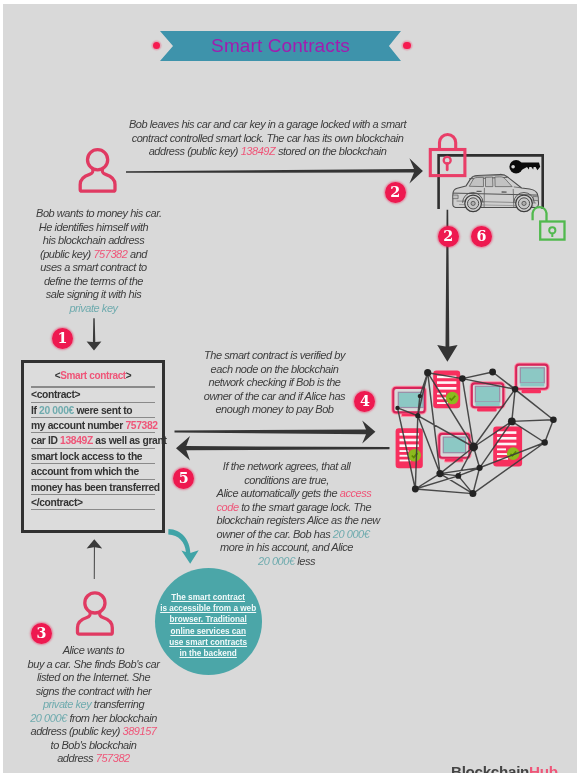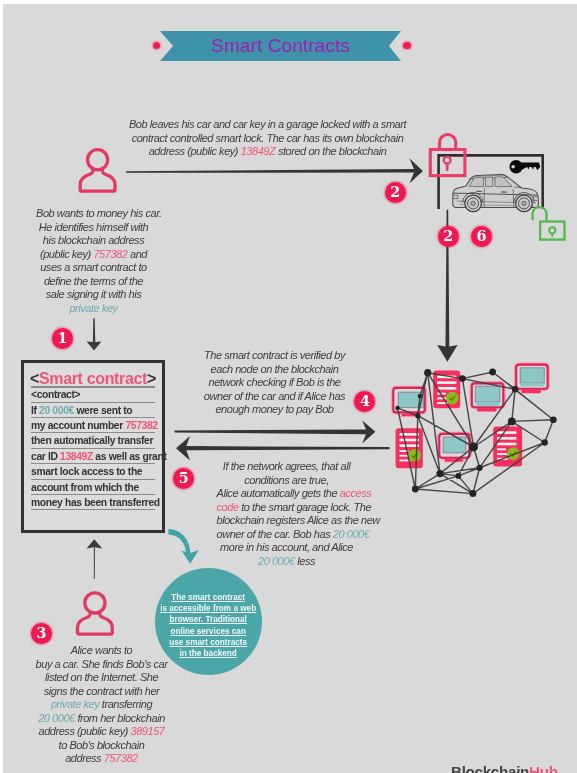--- a/index.html
+++ b/index.html
@@ -17,21 +17,21 @@
   #ribbon{position:absolute;left:160px;top:31px;width:241px;height:30px;background:#3e93ab;
      clip-path:polygon(0 0,100% 0,95% 50%,100% 100%,0 100%,5.4% 50%);}
   #ribbon-label{position:absolute;left:160px;top:31px;width:241px;height:30px;line-height:30px;
      text-align:center;color:#a21caf;font-size:19px;letter-spacing:0.1px;}
   .ribdot{position:absolute;width:7.6px;height:7.6px;border-radius:50%;background:#f61a50;
      box-shadow:0 0 1px 1.6px rgba(246,26,80,0.26);}
   
   #contract-box{position:absolute;left:21px;top:360px;width:144px;height:173px;border:3.1px solid #313131;
      background:#dcdcdc;box-sizing:border-box;}
   #contract-title{position:absolute;left:24px;top:370px;width:138px;text-align:center;
-     font-weight:bold;font-size:16px;color:#333;letter-spacing:-0.35px;}
+     font-weight:bold;font-size:10px;color:#333;letter-spacing:-0.35px;}
   #contract-lines{position:absolute;left:31px;top:387.2px;width:124.4px;font-size:10.3px;
      color:#333;line-height:15.4px;text-align:left;white-space:nowrap;letter-spacing:-0.35px;font-weight:bold;}
   #contract-lines > div{border-bottom:1.1px solid #8a8a8a;height:15.4px;box-sizing:border-box;}
   #contract-rule{position:absolute;left:31px;top:386.4px;width:124.4px;height:1.2px;background:#8a8a8a;}
   .bubbletxt{position:absolute;text-align:center;color:#f2fafa;font-size:8.2px;line-height:11.1px;
      font-weight:bold;white-space:nowrap;letter-spacing:0;text-decoration:underline;}
   
   #footer{position:absolute;left:451px;top:762.5px;font-weight:bold;font-size:15.2px;letter-spacing:-0.3px;color:#444;white-space:nowrap;}
 </style>
 </head>
@@ -150,45 +150,45 @@
 
   <div id="contract-box"></div>
   <div id="contract-title">
     <span>&lt;</span><span class="pink">Smart contract</span><span>&gt;</span>
   </div>
   <div id="contract-rule"></div>
   <div id="contract-lines">
       <div><span>&lt;contract&gt;</span></div>
       <div><span>If </span><span class="teal">20 000€</span><span> were sent to</span></div>
       <div><span>my account number </span><span class="pink">757382</span></div>
-      <div><span>then automatically transfer</span></div>
       <div><span>car ID </span><span class="pink">13849Z</span><span> as well as grant</span></div>
       <div><span>smart lock access to the</span></div>
       <div><span>account from which the</span></div>
       <div><span>money has been transferred</span></div>
+      <div><span>&lt;/contract&gt;</span></div>
     </div>
 
   <div class="txt" style="left:200px;top:333px;width:149px;margin-top:16px;">
       <div><span>The smart contract is verified by</span></div>
       <div><span>each node on the blockchain</span></div>
       <div><span>network checking if Bob is the</span></div>
       <div><span>owner of the car and if Alice has</span></div>
       <div><span>enough money to pay Bob</span></div>
     </div>
   <div class="txt" style="left:216.5px;top:460.3px;width:140px;">
       <div><span>If the network agrees, that all</span></div>
       <div><span>conditions are true,</span></div>
       <div><span>Alice automatically gets the </span><span class="pink">access</span></div>
       <div><span class="pink">code</span><span> to the smart garage lock. The</span></div>
       <div><span>blockchain registers Alice as the new</span></div>
       <div><span>owner of the car. Bob has </span><span class="teal">20 000€</span></div>
       <div><span>more in his account, and Alice</span></div>
       <div><span class="teal">20 000€</span><span> less</span></div>
     </div>
-  <div class="txt" style="left:33px;top:644px;width:137px;">
+  <div class="txt" style="left:25px;top:644px;width:137px;">
       <div><span>Alice wants to</span></div>
       <div><span>buy a car. She finds Bob's car</span></div>
       <div><span>listed on the Internet. She</span></div>
       <div><span>signs the contract with her</span></div>
       <div><span class="teal">private key</span><span> transferring</span></div>
       <div><span class="teal">20 000€</span><span> from her blockchain</span></div>
       <div><span>address (public key) </span><span class="pink">389157</span></div>
       <div><span>to Bob's blockchain</span></div>
       <div><span>address </span><span class="pink">757382</span></div>
     </div>

